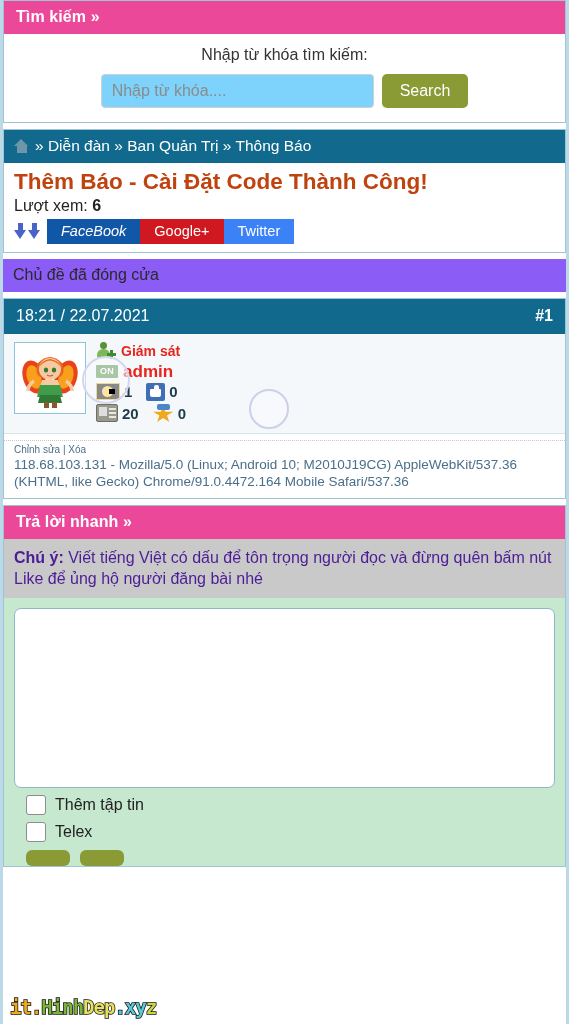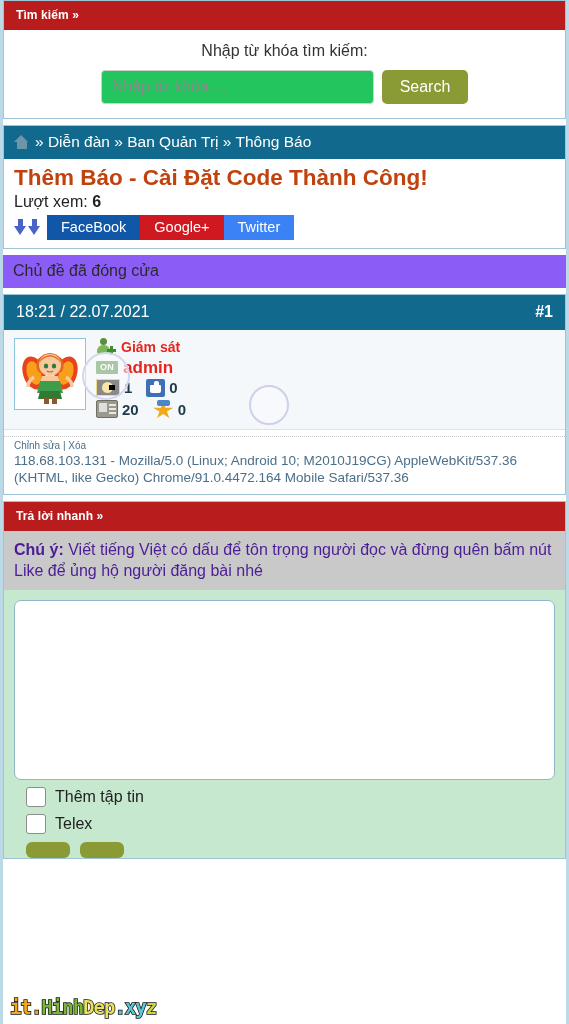--- a/index.html
+++ b/index.html
@@ -28,24 +28,24 @@
   }
 
   
   .panel {
     border: 1px solid #9fc4d6;
     background: #fff;
     margin: 0 0 6px 0;
   }
 
   .bar {
-    background: #b91c1c;
+    background: #ec4899;
     color: #ffffff;
     font-weight: bold;
-    font-size: 12px;
+    font-size: 16px;
     padding: 7px 10px 8px 12px;
     letter-spacing: .1px;
   }
 
   
   .search-body {
     padding: 12px 10px 14px 10px;
     text-align: center;
     background: #fff;
   }
@@ -63,21 +63,21 @@
   }
   .search-input {
     width: 273px;
     height: 34px;
     border: 1px solid #cfcfcf;
     border-radius: 4px;
     padding: 4px 10px;
     font-size: 16px;
     color: #333;
     font-family: "Liberation Sans", sans-serif;
-    background: #22c55e;
+    background: #7dd3fc;
   }
   .search-input::placeholder { color: #8b8b8b; }
   .btn-olive {
     background: #8a9a35;
     color: #fff;
     border: none;
     border-radius: 5px;
     font-size: 16px;
     padding: 6px 18px;
     font-family: "Liberation Sans", sans-serif;
@@ -170,21 +170,21 @@
     border-top: 9px solid #4a63c8;
   }
   .sbtn {
     color: #fff;
     font-size: 14.5px;
     padding: 4px 14px 5px 14px;
     display: inline-block;
     text-align: center;
     cursor: pointer;
   }
-  .sbtn-fb { background: #1157a8; }
+  .sbtn-fb { background: #1157a8; font-style: italic; }
   .sbtn-gp { background: #cf1820; }
   .sbtn-tw { background: #3b82f6; }
 
   
   .locked {
     background: #8b5cf6;
     color: #2a2a2a;
     font-size: 16px;
     padding: 7px 10px 8px 10px;
     margin-bottom: 6px;

